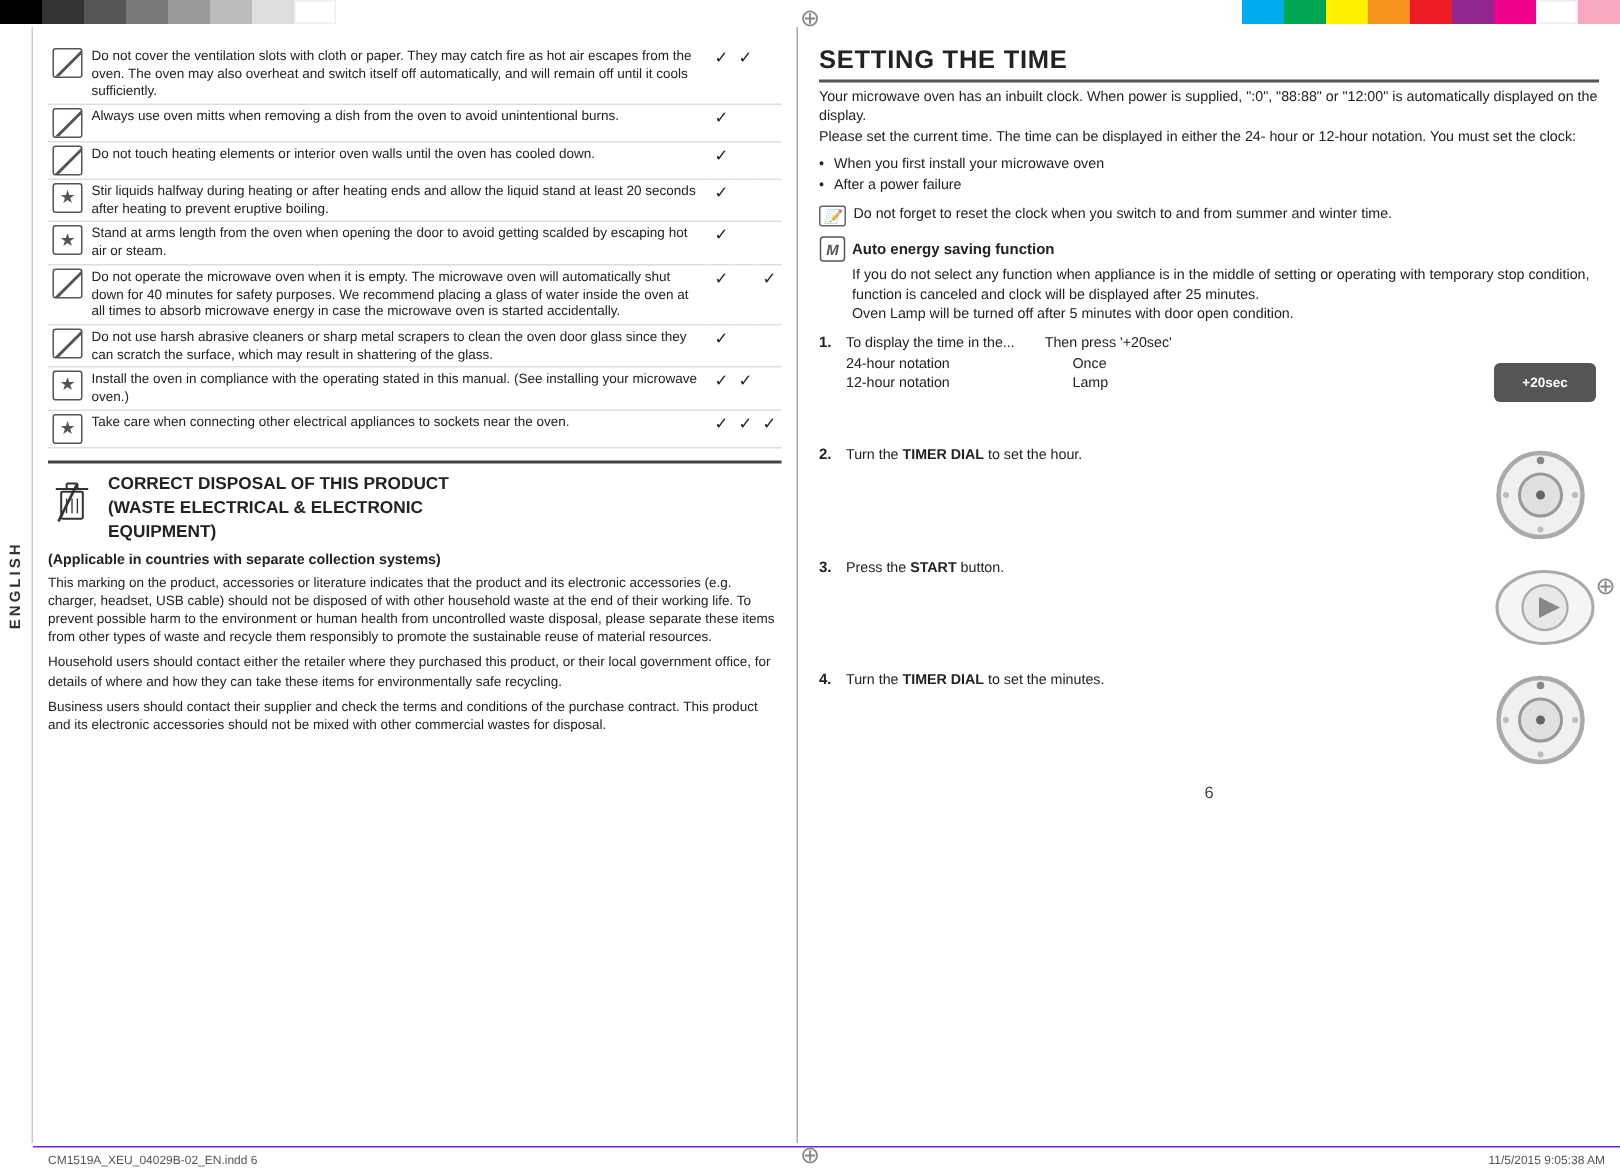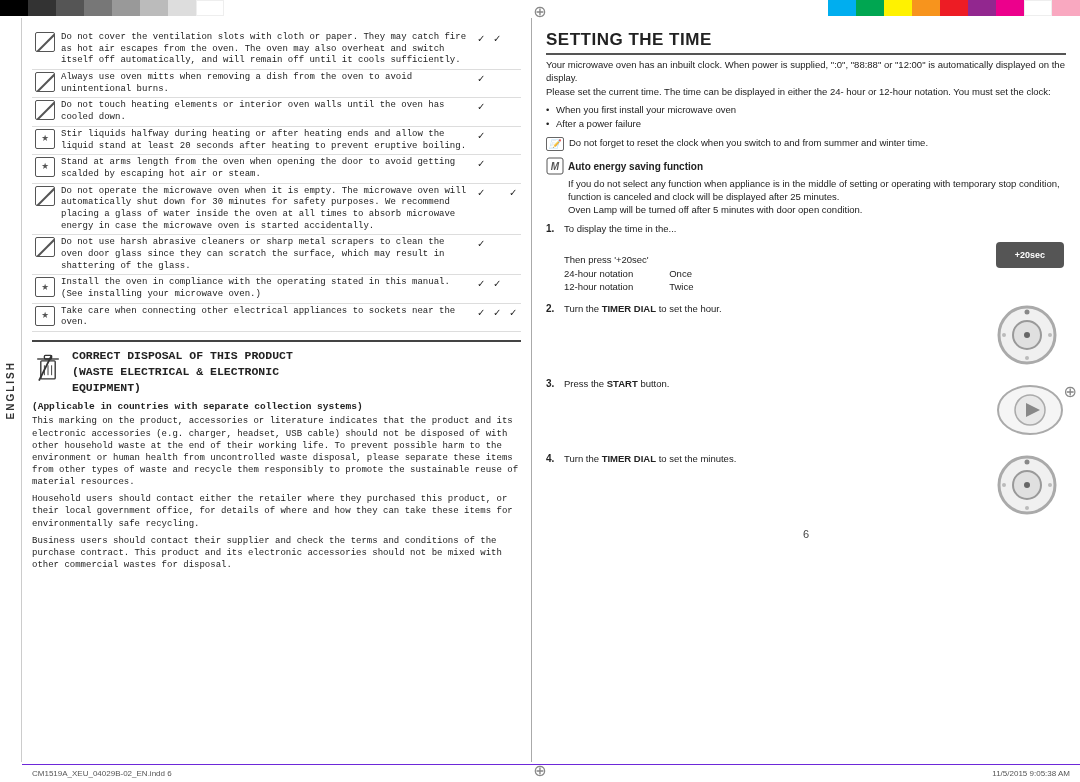--- a/index.html
+++ b/index.html
@@ -45,21 +45,20 @@
       height: 744px;
       display: flex;
     }
 
     
     .left-col {
       width: 510px;
       padding: 12px 10px 10px 10px;
       border-right: 1px solid #aaa;
       overflow: hidden;
-      font-family: Liberation Mono, monospace;
     }
 
     
     .right-col {
       width: 548px;
       padding: 12px 14px 10px 14px;
     }
 
     
     .safety-table {
@@ -442,21 +441,21 @@
           <td class="text-cell" style="font-size:9px;">Stand at arms length from the oven when opening the door to avoid getting scalded by escaping hot air or steam.</td>
           <td class="check-cell"><span class="checkmark">✓</span></td>
           <td class="check-cell"></td>
           <td class="check-cell"></td>
         </tr>
 
         <tr>
           <td class="icon-cell">
             <div class="icon-slash"></div>
           </td>
-          <td class="text-cell" style="font-size:9px;">Do not operate the microwave oven when it is empty. The microwave oven will automatically shut down for 30 minutes for safety purposes. We recommend placing a glass of water inside the oven at all times to absorb microwave energy in case the microwave oven is started accidentally.</td>
+          <td class="text-cell" style="font-size:9px;">Do not operate the microwave oven when it is empty. The microwave oven will automatically shut down for 40 minutes for safety purposes. We recommend placing a glass of water inside the oven at all times to absorb microwave energy in case the microwave oven is started accidentally.</td>
           <td class="check-cell"><span class="checkmark">✓</span></td>
           <td class="check-cell"></td>
           <td class="check-cell"><span class="checkmark">✓</span></td>
         </tr>
 
         <tr>
           <td class="icon-cell">
             <div class="icon-slash"></div>
           </td>
           <td class="text-cell" style="font-size:9px;">Do not use harsh abrasive cleaners or sharp metal scrapers to clean the oven door glass since they can scratch the surface, which may result in shattering of the glass.</td>
@@ -539,33 +538,33 @@
       </div>
       <div class="energy-saving-text" style="white-space:pre-line;">If you do not select any function when appliance is in the middle of setting or operating with temporary stop condition, function is canceled and clock will be displayed after 25 minutes.
 Oven Lamp will be turned off after 5 minutes with door open condition.</div>
     </div>
 
     <div class="step-row">
       <div class="step-text-col">
         <div style="display:flex;gap:4px;align-items:flex-start;">
           <span class="step-num">1.</span>
           <div>
-            <div style="font-size:9.5px;display:flex;gap:20px;margin-bottom:2px;flex-direction:column;">
+            <div style="font-size:9.5px;display:flex;gap:20px;margin-bottom:2px;">
               <span>To display the time in the...</span>
               <span>Then press '+20sec'</span>
             </div>
             <table class="step1-table">
               <tbody>
                   <tr>
                 <td>24-hour notation</td>
                 <td style="padding-left:30px;">Once</td>
               </tr>
               <tr>
                 <td>12-hour notation</td>
-                <td style="padding-left:30px;">Twice</td>
+                <td style="padding-left:30px;">Lamp</td>
               </tr>
             </tbody>
               </table>
           </div>
         </div>
       </div>
       <div class="step-img">
         <div class="btn-20sec">+20sec</div>
       </div>
     </div>

